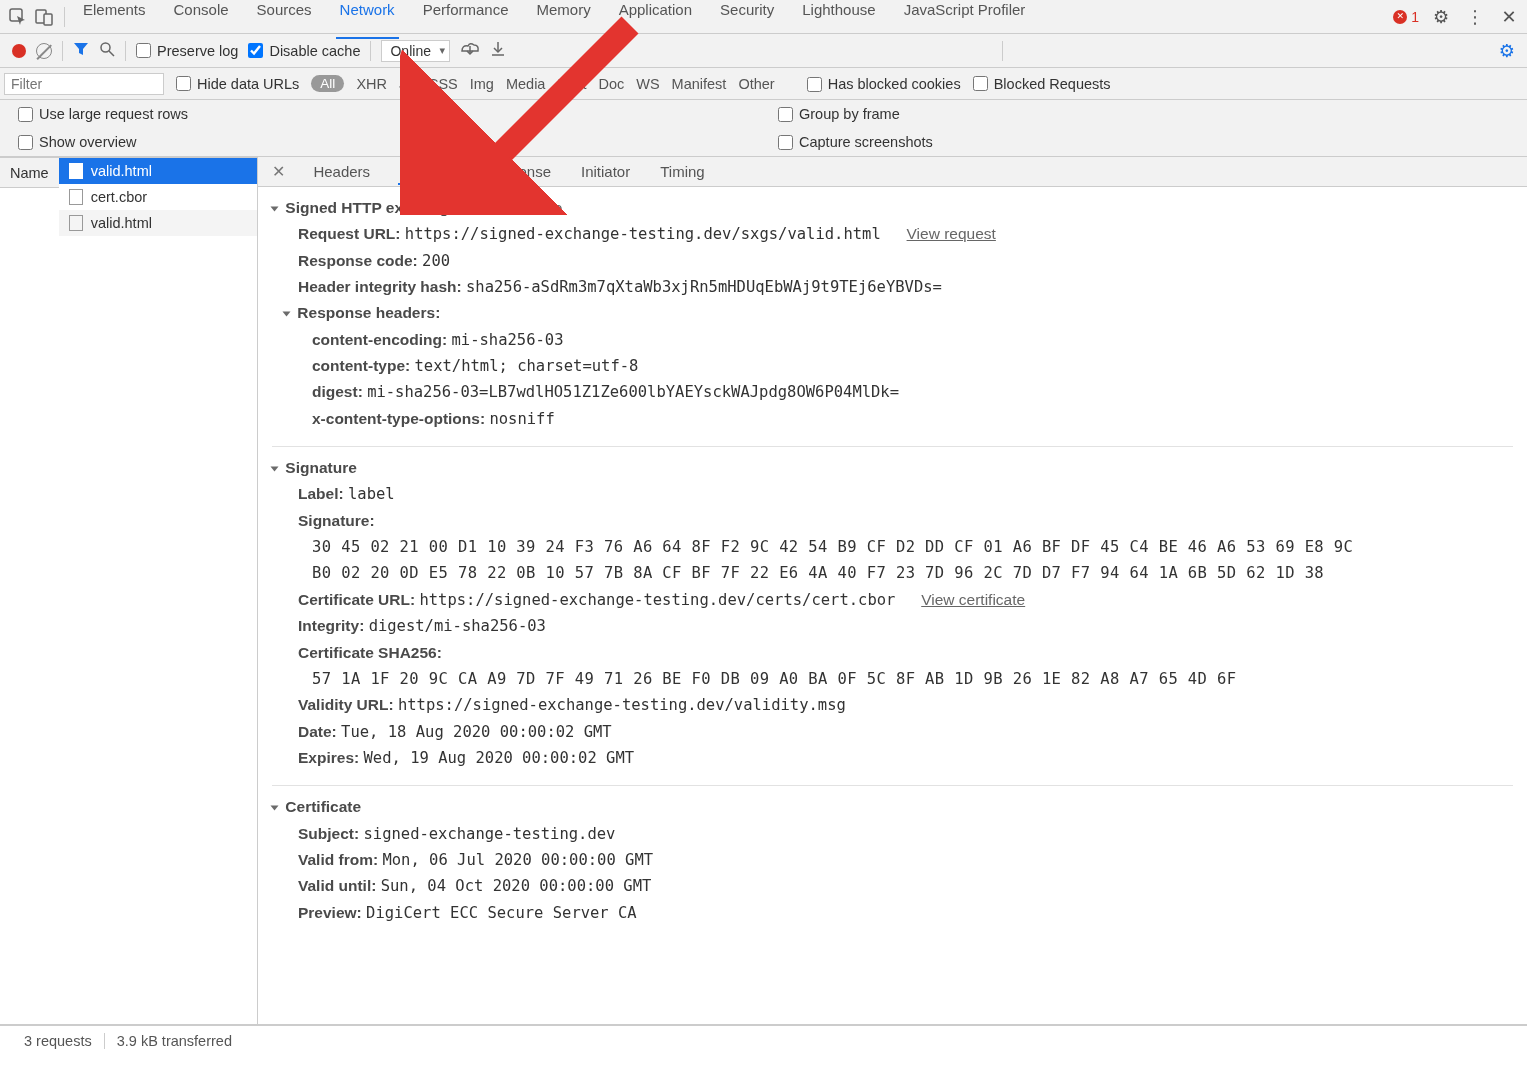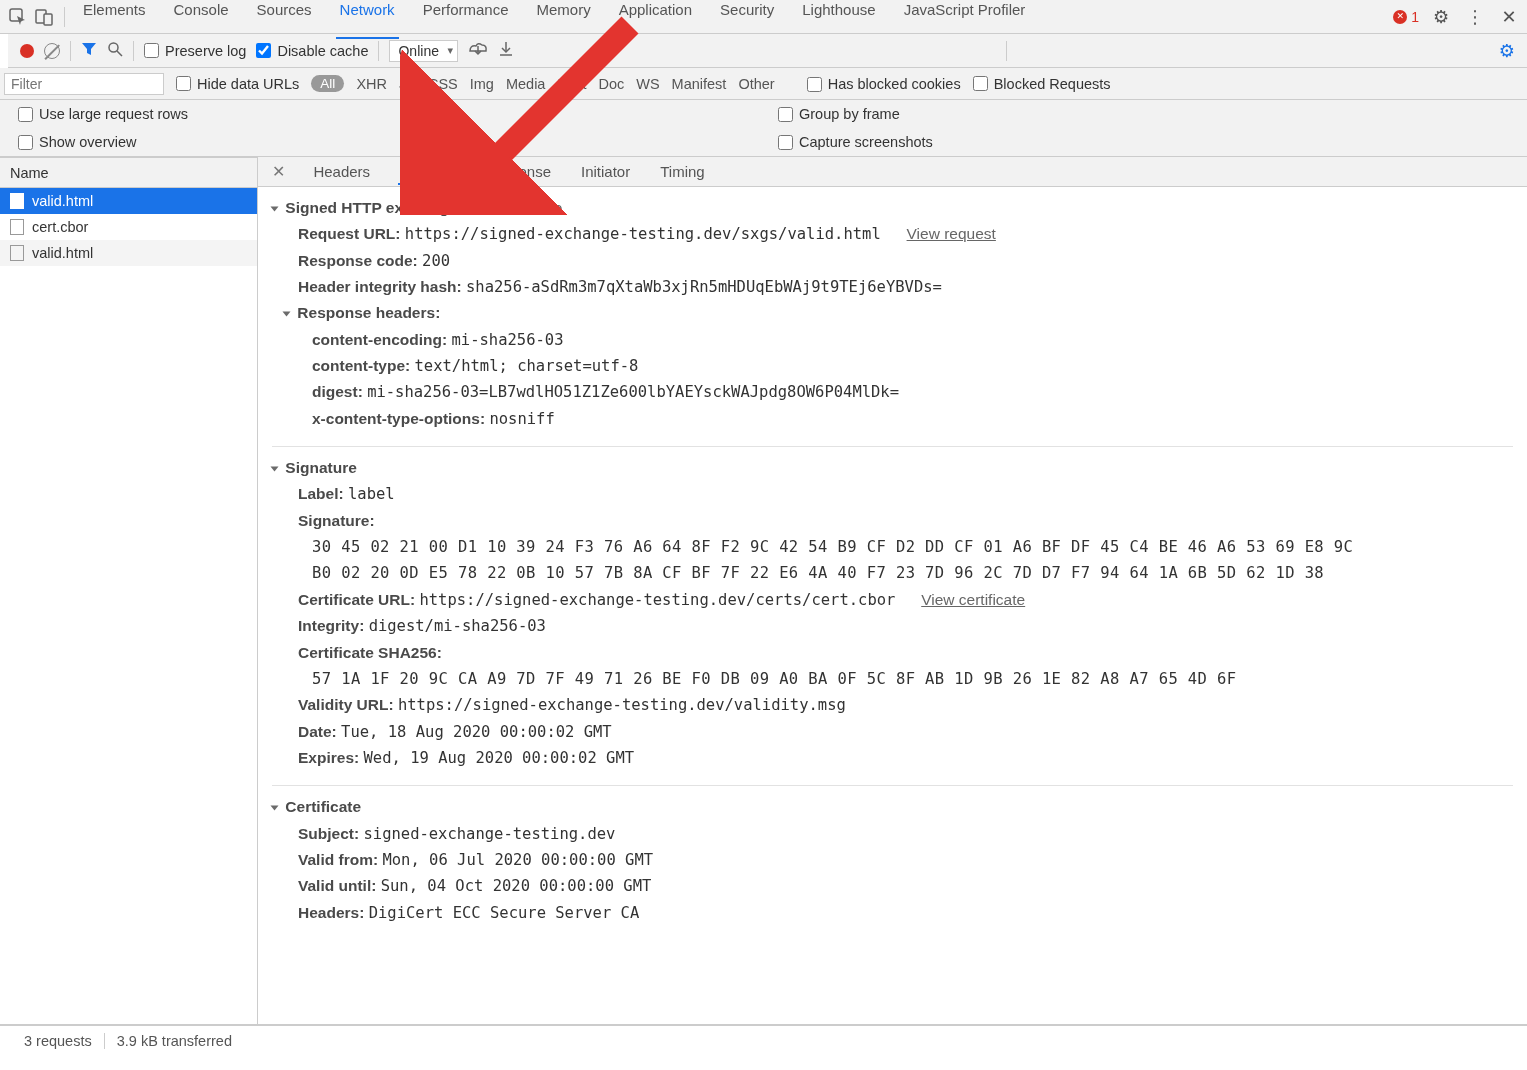--- a/index.html
+++ b/index.html
@@ -37,21 +37,21 @@
 .tab { color: #555; padding: 6px 4px; cursor: pointer; font-size: 15px; }
 .tab.active { color: #1a73e8; border-bottom: 2px solid #1a73e8; padding-bottom: 19px; }
 .tabbar-right { display: flex; align-items: center; gap: 10px; margin-left: auto; }
 .err-badge { display: flex; align-items: center; gap: 4px; color: #d93025; font-size: 14px; }
 .err-badge .circ { width: 14px; height: 14px; border-radius: 50%; background: #d93025; display: flex; align-items: center; justify-content: center; }
 .err-badge .circ::after { content: "✕"; color: #fff; font-size: 9px; line-height: 1; }
 
 
 .toolbar1 {
   display: flex; align-items: center; height: 34px; background: #f2f2f2;
-  border-bottom: 1px solid #ccc; padding: 0 12px; gap: 10px; margin-left: 8px;
+  border-bottom: 1px solid #ccc; padding: 0 12px; gap: 10px;
 }
 .rec-dot { width: 14px; height: 14px; border-radius: 50%; background: #d93025; }
 .clear-icn { width: 16px; height: 16px; border: 1.5px solid #888; border-radius: 50%; position: relative; }
 .clear-icn::after { content: ""; position: absolute; left: 50%; top: -2px; width: 1.5px; height: 20px; background: #888; transform: translateX(-50%) rotate(45deg); }
 .tool-sep { width: 1px; height: 20px; background: #ccc; }
 .funnel { color: #1a73e8; }
 .chk { display: flex; align-items: center; gap: 6px; font-size: 14.5px; color: #333; }
 .chk input { width: 15px; height: 15px; }
 .select {
   border: 1px solid #ccc; padding: 2px 18px 2px 8px; font-size: 14px;
@@ -79,21 +79,21 @@
 .opts {
   background: #f2f2f2; border-bottom: 1px solid #ccc;
 }
 .opts-row { display: flex; padding: 6px 18px; }
 .opts-cell { display: flex; align-items: center; gap: 8px; font-size: 15px; color: #333; }
 .opts-cell.left { width: 760px; }
 
 
 .main { display: flex; height: calc(100% - 34px - 34px - 32px - 72px - 30px); border-bottom: 1px solid #ccc; }
 .col-left {
-  width: 258px; border-right: 1px solid #ccc; display: flex; flex-direction: column;
+  width: 258px; border-right: 1px solid #ccc; display: flex; flex-direction: row;
   border-top: 1px solid #ccc;
   justify-content: flex-end;
 }
 .name-hdr {
   height: 30px; background: #f2f2f2; border-bottom: 1px solid #ccc;
   padding: 0 10px; display: flex; align-items: center; font-size: 14.5px; color: #333;
 }
 .reqlist { flex: 1; overflow: auto; font-size: 14.5px; }
 .reqrow { display: flex; align-items: center; gap: 8px; padding: 5px 10px; cursor: pointer; }
 .reqrow.sel { background: #1a73e8; color: #fff; }
@@ -377,21 +377,21 @@
       </div>
 
       <div class="sect">
         <div class="sect-hdr">
           <span class="tri"></span>
           <span>Certificate</span>
         </div>
         <div class="kv"><span class="k">Subject:</span> <span class="v mono">signed-exchange-testing.dev</span></div>
         <div class="kv"><span class="k">Valid from:</span> <span class="v mono">Mon, 06 Jul 2020 00:00:00 GMT</span></div>
         <div class="kv"><span class="k">Valid until:</span> <span class="v mono">Sun, 04 Oct 2020 00:00:00 GMT</span></div>
-        <div class="kv"><span class="k">Headers:</span> <span class="v mono">DigiCert ECC Secure Server CA</span></div>
+        <div class="kv"><span class="k">Preview:</span> <span class="v mono">DigiCert ECC Secure Server CA</span></div>
       </div>
 
     </div>
   </div>
 </div>
 
 <div class="statusbar">
   <span class="seg">3 requests</span>
   <span class="seg">3.9 kB transferred</span>
 </div>

